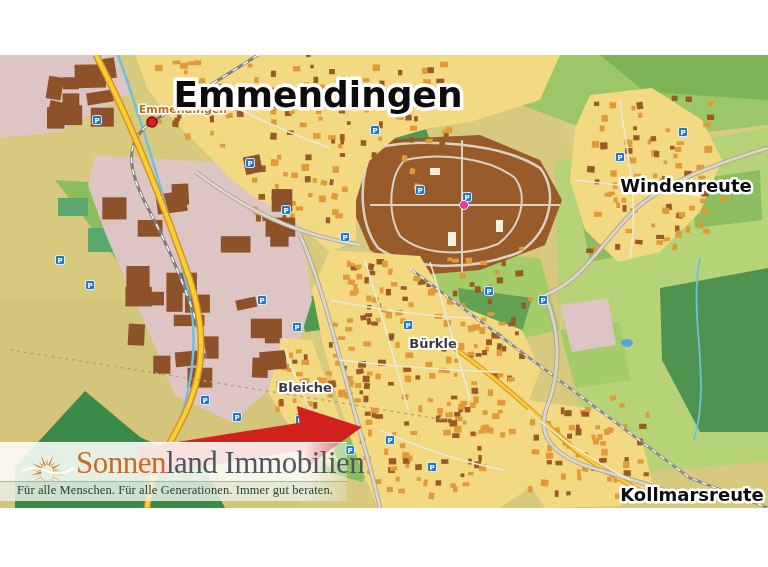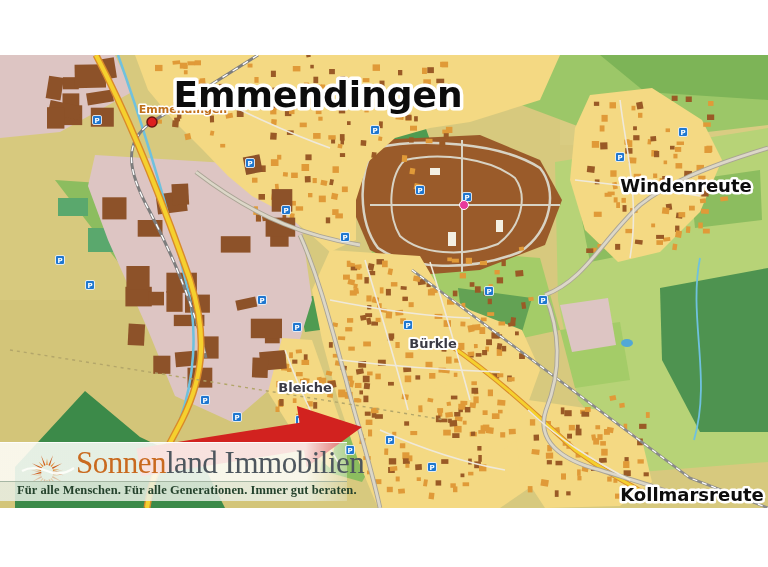--- a/index.html
+++ b/index.html
@@ -21,21 +21,21 @@
       border-top:1px solid rgba(255,255,255,0.85);}
   #sunicon{position:absolute;left:19px;top:-2px;}
   #logotext{position:absolute;left:76px;top:2px;white-space:nowrap;
       font-family:"Liberation Serif",serif;font-size:31px;letter-spacing:-0.5px;line-height:36px;}
   #logotext .accent{color:#c96a1f;}
   #logotext .rest{color:#4d565e;}
   #banner-tag{position:absolute;left:0;top:39px;width:100%;height:19px;
       background:linear-gradient(to right,rgba(233,239,229,0.85) 88%,rgba(233,239,229,0.3));
       border-top:1px solid rgba(110,135,110,0.55);}
   #banner-tag span{position:absolute;left:17px;top:1px;white-space:nowrap;
-      font-family:"Liberation Serif",serif;font-weight:bold;font-size:12.5px;
+      font-family:"Liberation Serif",serif;font-weight:normal;font-size:12.5px;
       letter-spacing:0.1px;color:#24422c;}
   .whiteband{position:absolute;left:0;width:768px;background:#ffffff;}
 </style>
 </head>
 <body>
 
 <div id="stage">
 
   <div class="whiteband" style="top:0;height:55px;"></div>
 

